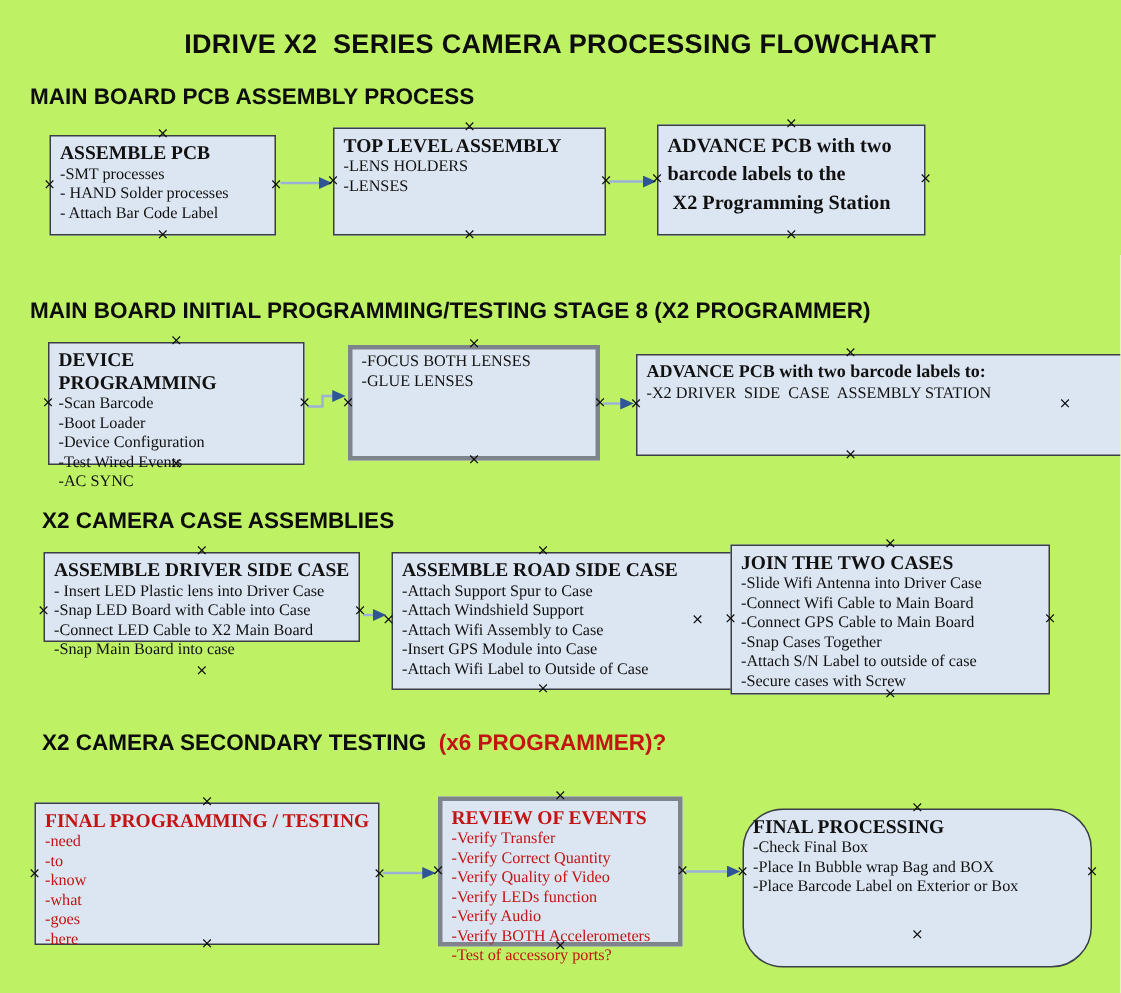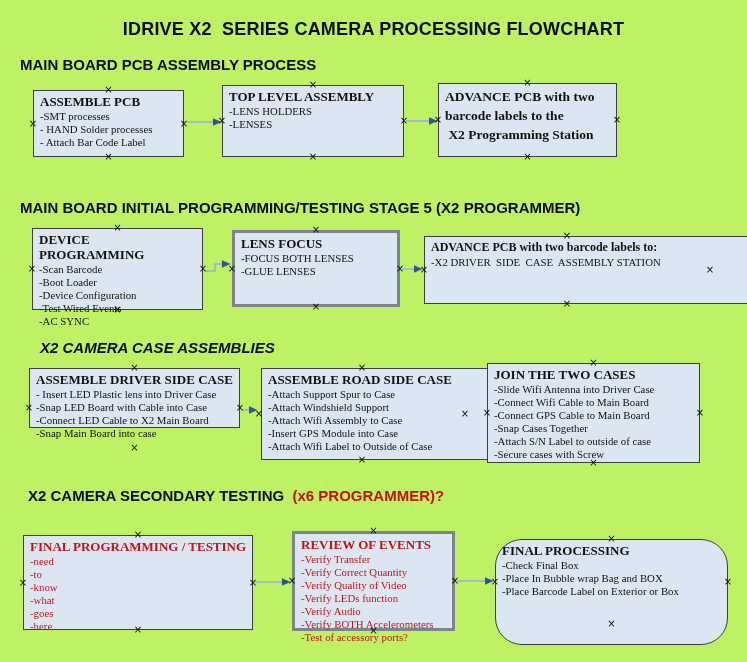--- a/index.html
+++ b/index.html
@@ -10,21 +10,21 @@
   }
   .chart-title{
     position:absolute;top:19px;left:0;right:0;text-align:center;
     font-size:18px;font-weight:bold;letter-spacing:.2px;white-space:pre;color:#0d0d0d;
   }
   .sec-heading{
     position:absolute;font-size:15px;font-weight:bold;white-space:pre;color:#0d0d0d;
   }
   #h1{top:56px;left:20px;}
   #h2{top:199px;left:20px;}
-  #h3{top:339px;left:40px;font-style:italic;}
+  #h3{top:339px;left:28px;}
   #h4{top:487px;left:28px;}
   .red-text{color:#c31414;}
 
   .fbox{
     position:absolute;background:#dce6f2;border:1.5px solid #3a3f47;
     box-sizing:border-box;padding:2px 5px 2px 6px;overflow:visible;font-family:Liberation Serif, serif;
   }
   .fbox.gray{border:3px solid #7e848c;}
   .bt{font-size:13px;font-weight:bold;line-height:15px;margin:1px 0 1px;white-space:pre-wrap;}
   .bt.big{font-size:13.5px;line-height:19px;}
@@ -54,21 +54,21 @@
   }
 </style>
 </head>
 <body>
 
 <div id="canvas">
 
   <div class="chart-title">IDRIVE X2  SERIES CAMERA PROCESSING FLOWCHART</div>
 
   <div class="sec-heading" id="h1">MAIN BOARD PCB ASSEMBLY PROCESS</div>
-  <div class="sec-heading" id="h2">MAIN BOARD INITIAL PROGRAMMING/TESTING STAGE 5 (X2 PROGRAMMER)</div>
+  <div class="sec-heading" id="h2">MAIN BOARD INITIAL PROGRAMMING/TESTING STAGE 8 (X2 PROGRAMMER)</div>
   <div class="sec-heading" id="h3">X2 CAMERA CASE ASSEMBLIES</div>
   <div class="sec-heading" id="h4"><span>X2 CAMERA SECONDARY TESTING  </span><span class="red-text">(x6 PROGRAMMER)?</span></div>
 
   <svg id="connectors" width="747" height="662">
     <defs>
       <marker id="ah" markerWidth="10" markerHeight="9" refX="1.5" refY="4" orient="auto" markerUnits="userSpaceOnUse">
         <path d="M0,0 L9,4 L0,8 Z" fill="#2f5597"></path>
       </marker>
     </defs>
     <path d="M187,122 H214" stroke="#9db0d9" stroke-width="1.6" fill="none" marker-end="url(#ah)"></path>
@@ -107,21 +107,20 @@
     <div class="bt">DEVICE PROGRAMMING</div>
     <ul class="bi">
         <li>-Scan Barcode</li>
         <li>-Boot Loader</li>
         <li>-Device Configuration</li>
         <li>-Test Wired Events</li>
         <li>-AC SYNC</li>
       </ul>
   </div>
   <div class="fbox gray" id="box-e">
-    <div class="bt">LENS FOCUS</div>
     <ul class="bi">
         <li>-FOCUS BOTH LENSES</li>
         <li>-GLUE LENSES</li>
       </ul>
   </div>
   <div class="fbox" id="box-f">
     <div class="bt sm">ADVANCE PCB with two barcode labels to:</div>
     <ul class="bi">
         <li>-X2 DRIVER  SIDE  CASE  ASSEMBLY STATION</li>
       </ul>

